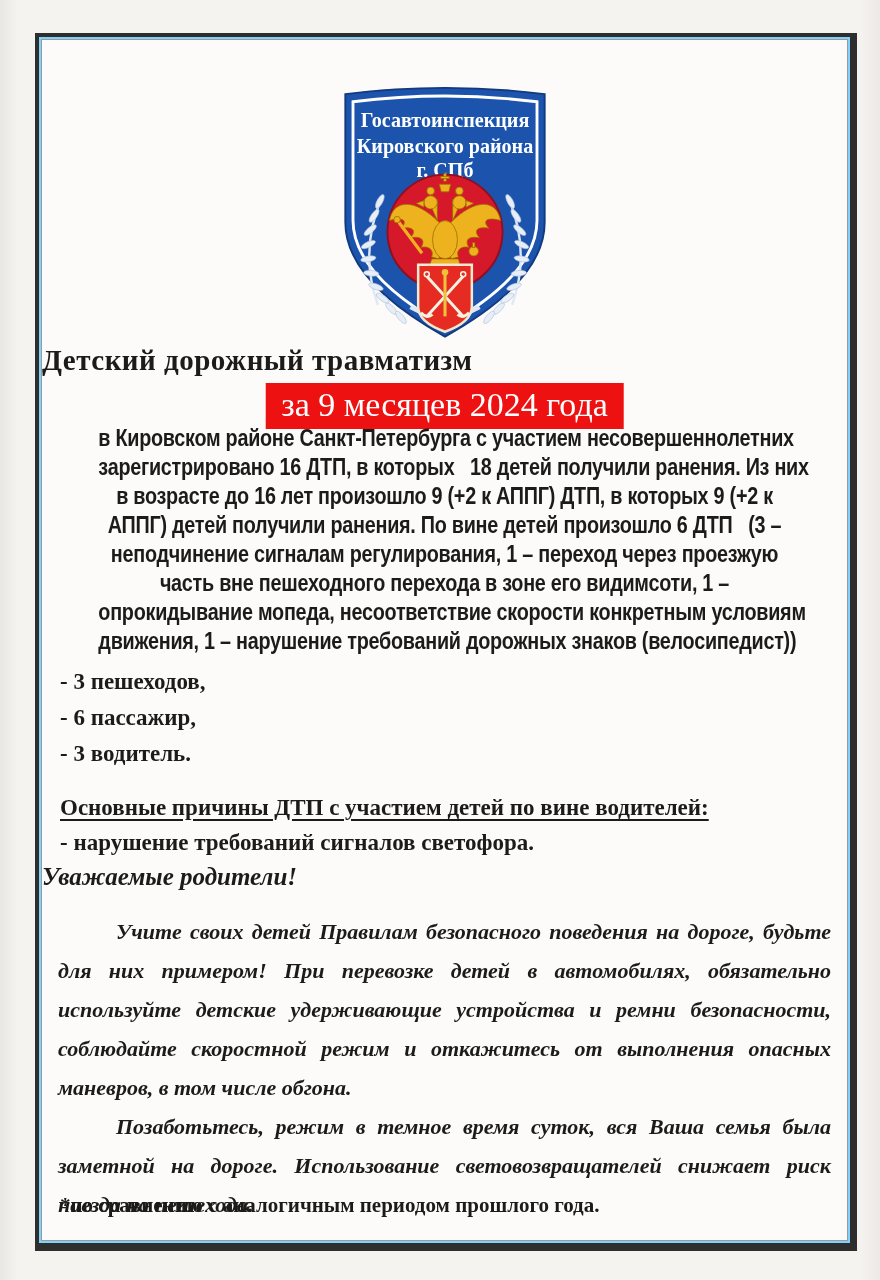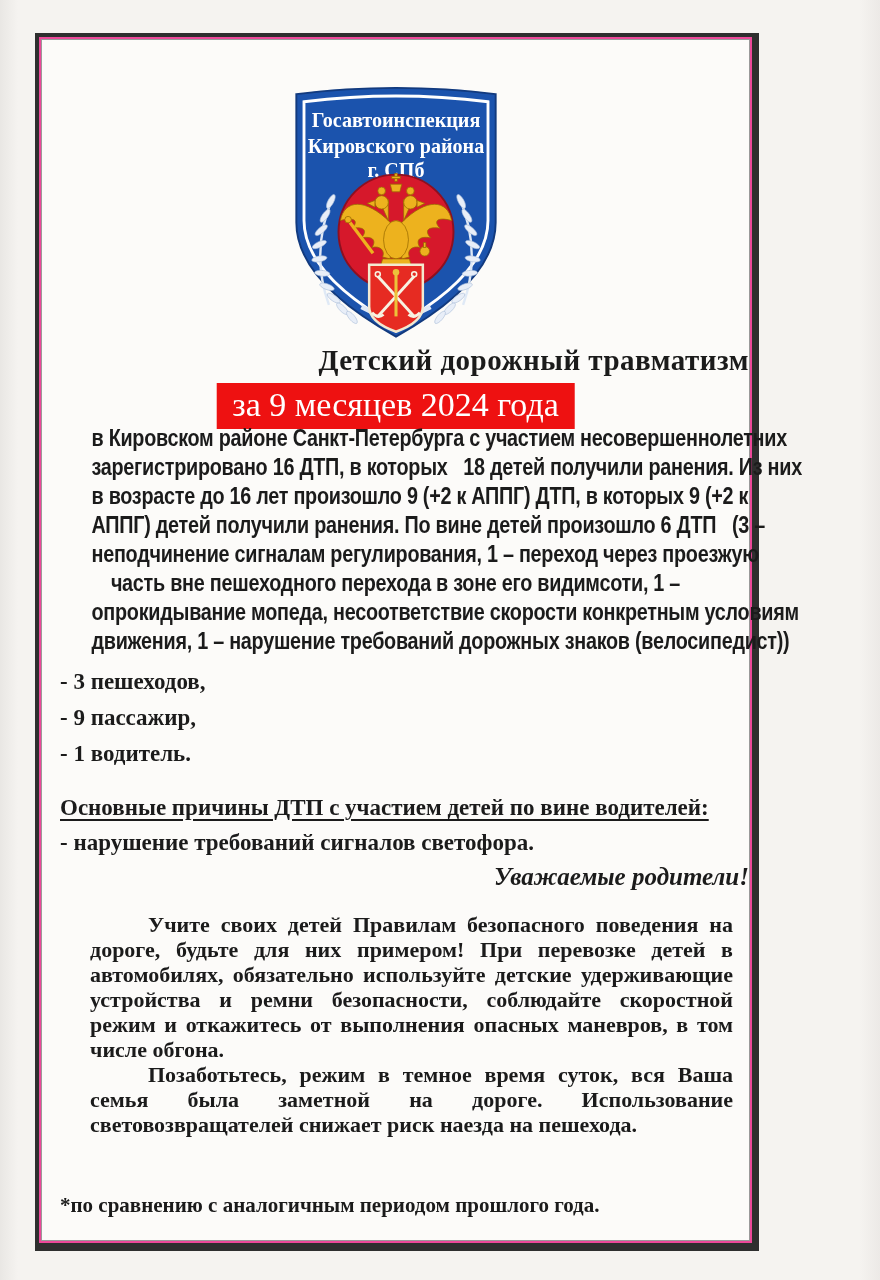--- a/index.html
+++ b/index.html
@@ -5,38 +5,38 @@
   html,body{margin:0;padding:0;}
   body{
     width:880px;height:1280px;position:relative;
     background:#f3f1ee;
     background-image:linear-gradient(90deg,#e9e7e4 0,#f5f3f0 18px,#f5f3f0 860px,#ece9e6 880px);
     font-family:"Liberation Serif", serif;
     color:#1b1b1b;
     overflow:hidden;
   }
   .page-frame{
-    position:absolute;left:35px;top:33px;width:724px;height:1218px;
+    position:absolute;left:35px;top:33px;width:822px;height:1218px;
     border-style:solid;border-color:#2e2e2e;
     border-width:4px 7px 8px 4px;
-    background:#ec4899;
+    background:#7dd3fc;
     box-sizing:border-box;
   }
   .page-inner{
     position:absolute;left:2px;top:2px;right:2px;bottom:2px;
     border:1px solid #9a9a9a;
     background:#fcfbf9;
   }
   .badge-wrap{
     position:absolute;top:36px;left:50%;transform:translateX(-50%);
     width:230px;height:270px;
   }
   .doc-title{
     position:absolute;top:304px;left:0;width:100%;
-    text-align:right;font-weight:bold;font-size:29px;letter-spacing:.5px;
+    text-align:left;font-weight:bold;font-size:29px;letter-spacing:.5px;
     font-family:"Liberation Serif", serif;
   }
   .period-band{
     position:absolute;top:343px;left:50%;transform:translateX(-50%);
     background:#ee1111;color:#ffffff;
     font-family:"Liberation Serif", serif;font-size:34px;
     padding:3px 16px 5px 16px;white-space:nowrap;
   }
   .stats-block{
     position:absolute;top:384px;left:0;width:100%;
@@ -51,28 +51,27 @@
   .categories-block{
     position:absolute;top:624px;left:18px;right:18px;
     font-weight:bold;font-size:23px;line-height:36px;
   }
   .causes-block{
     position:absolute;top:750px;left:18px;right:18px;
     font-weight:bold;font-size:23px;line-height:35px;
   }
   .causes-heading{text-decoration:underline;text-decoration-thickness:2px;text-underline-offset:4px;}
   .appeal-heading{
-    position:absolute;top:823px;left:0;width:100%;text-align:right;
+    position:absolute;top:823px;left:0;width:100%;text-align:left;
     font-weight:bold;font-style:italic;font-size:25px;
   }
   .appeal-body{
     position:absolute;top:872px;left:16px;right:16px;
-    font-weight:bold;font-size:22px;line-height:25px;
+    font-weight:bold;font-style:italic;font-size:22px;line-height:39px;
     text-align:justify;
-    margin-left:32px;
   }
   .appeal-body p{margin:0;text-indent:58px;}
   .footnote{
     position:absolute;bottom:22px;left:18px;
     font-size:21px;font-weight:bold;
   }
   svg text{font-family:"Liberation Serif", serif;font-weight:bold;}
 </style>
 </head>
 <body>
@@ -166,22 +165,22 @@
       <div class="stats-line">в возрасте до 16 лет произошло 9 (+2 к АППГ) ДТП, в которых 9 (+2 к</div>
       <div class="stats-line">АППГ) детей получили ранения. По вине детей произошло 6 ДТП   (3 –</div>
       <div class="stats-line">неподчинение сигналам регулирования, 1 – переход через проезжую</div>
       <div class="stats-line">часть вне пешеходного перехода в зоне его видимсоти, 1 –</div>
       <div class="stats-line">опрокидывание мопеда, несоответствие скорости конкретным условиям</div>
       <div class="stats-line">движения, 1 – нарушение требований дорожных знаков (велосипедист))</div>
     </div>
 
     <div class="categories-block">
       <div>- 3 пешеходов,</div>
-      <div>- 9 пассажир,</div>
-      <div>- 1 водитель.</div>
+      <div>- 6 пассажир,</div>
+      <div>- 3 водитель.</div>
     </div>
 
     <div class="causes-block">
       <div class="causes-heading">Основные причины ДТП с участием детей по вине водителей:</div>
       <div>- нарушение требований сигналов светофора.</div>
     </div>
 
     <div class="appeal-heading">Уважаемые родители!</div>
     <div class="appeal-body">
       <p>Учите своих детей Правилам безопасного поведения на дороге, будьте для них примером! При перевозке детей в автомобилях, обязательно используйте детские удерживающие устройства и ремни безопасности, соблюдайте скоростной режим и откажитесь от выполнения опасных маневров, в том числе обгона.</p>

